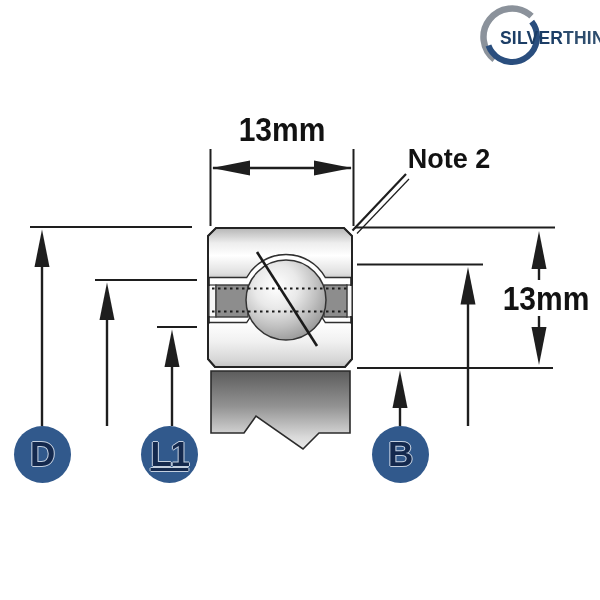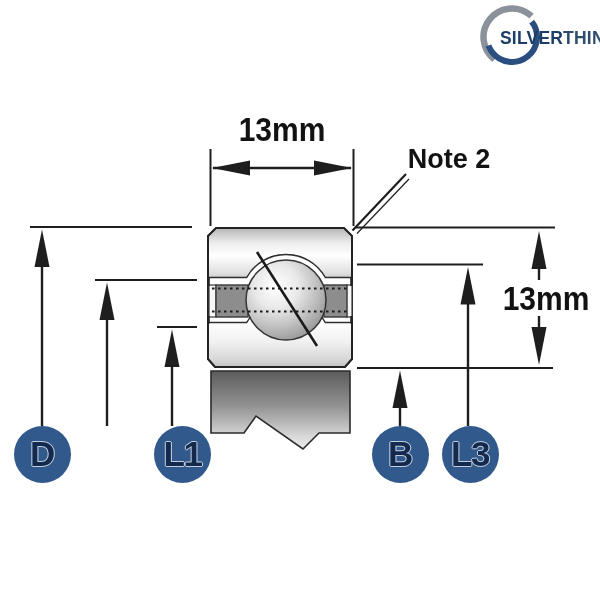--- a/index.html
+++ b/index.html
@@ -21,21 +21,21 @@
   .label-circle{
     position:absolute;width:57px;height:57px;border-radius:50%;
     background:var(--label_circle_fill,#31598c);
     color:var(--label_text,#14294e);
     font-weight:bold;font-size:35px;letter-spacing:-1.5px;
     display:flex;align-items:center;justify-content:center;
     text-shadow:-1px 0 #c3cfdf,1px 0 #c3cfdf,0 -1px #c3cfdf,0 1px #c3cfdf;
   }
   #circle-d {left:13.5px;top:425.5px;}
   #circle-l2{left:78.5px;top:425.5px;}
-  #circle-l1{left:154px;top:425.5px;}
+  #circle-l1{left:141px;top:425.5px;text-decoration:underline;}
   #circle-b {left:371.5px;top:425.5px;}
   #circle-l3{left:441.5px;top:425.5px;}
   #logo{position:absolute;left:476px;top:2px;width:124px;height:72px;}
   #logo-swirl{position:absolute;left:0;top:0;}
   #logo-text{
     position:absolute;left:12px;top:26px;height:20px;line-height:20px;
     font-weight:bold;font-size:17.5px;letter-spacing:0.2px;white-space:nowrap;margin-left:12px;
   }
   #logo-text .p1{color:var(--logo_text_primary,#1c3e66);}
   #logo-text .p2{color:var(--logo_text_secondary,#2e4d6e);}
@@ -163,21 +163,20 @@
     </g>
   </svg>
 
   <div class="dim-text dim-13-top">13mm</div>
   <div class="dim-text dim-note">Note 2</div>
   <div class="dim-text dim-13-right">13mm</div>
 
   <div id="circle-d" class="label-circle">D</div>
   <div id="circle-l1" class="label-circle">L1</div>
   <div id="circle-b" class="label-circle">B</div>
-  <div id="circle-l3" class="label-circle">L3</div>
 
   <div id="logo">
     <svg id="logo-swirl" width="72" height="72" viewBox="0 0 72 72">
       <circle cx="36" cy="35" r="28.5" fill="none" stroke="var(--logo_gray,#8b929b)" stroke-width="6.5" stroke-dasharray="92 87" transform="rotate(128 36 35)"></circle>
       <circle cx="36" cy="35" r="25" fill="none" stroke="var(--logo_blue,#2a4e7e)" stroke-width="6" stroke-dasharray="86 72" transform="rotate(-38 36 35)"></circle>
     </svg>
     <div id="logo-text"><span class="p1">SILVER</span><span class="p2">THIN</span></div>
   </div>
 
 </div>

